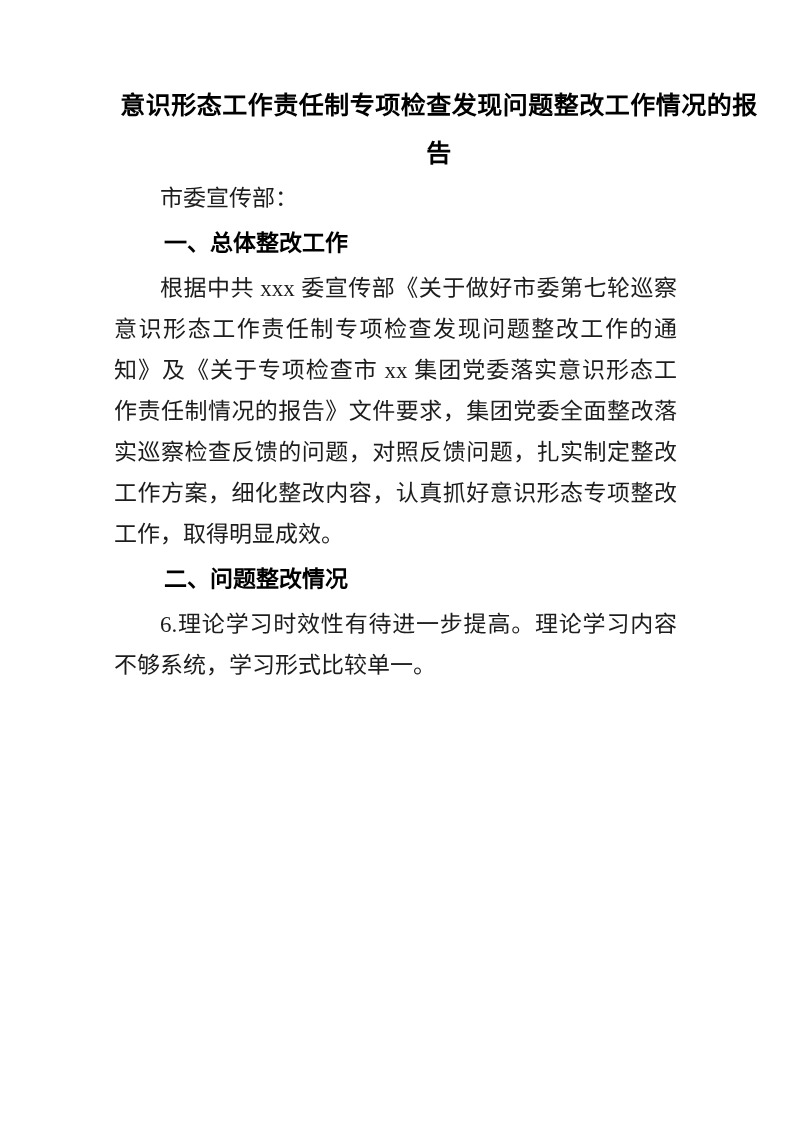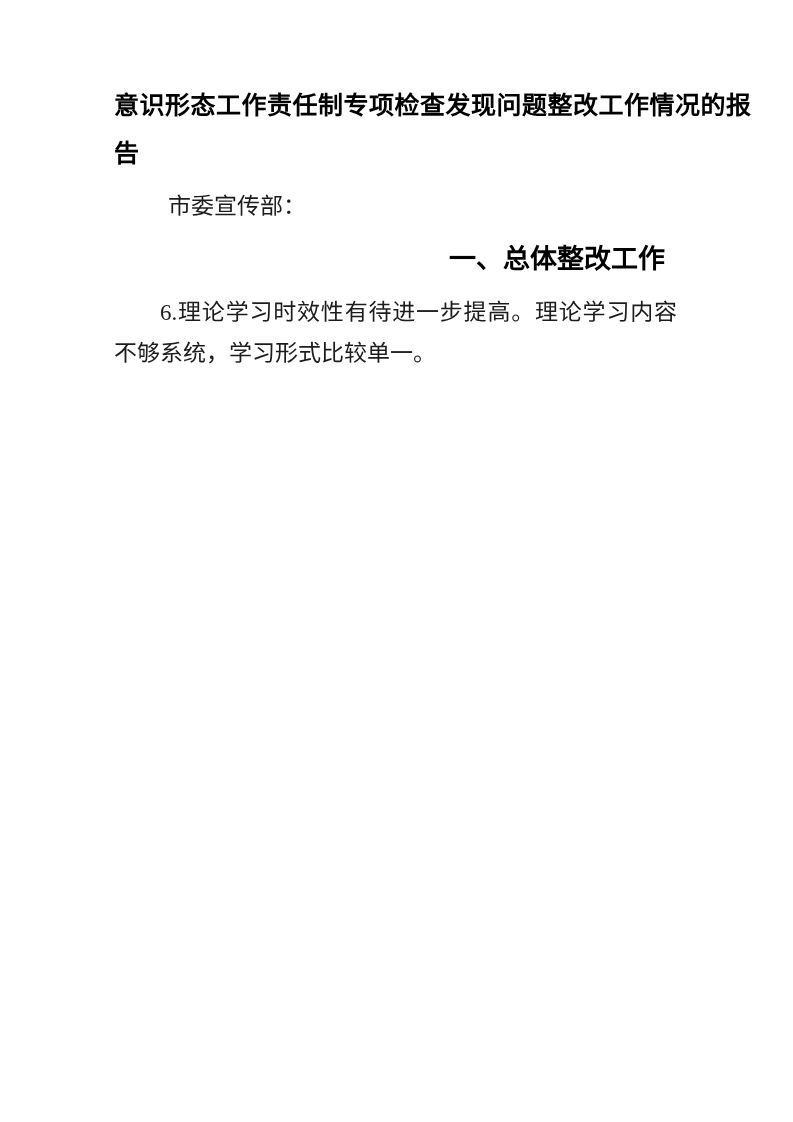--- a/index.html
+++ b/index.html
@@ -18,39 +18,39 @@
     overflow: hidden;
     font-family: "Liberation Serif", "DejaVu Serif", serif;
     color: #1c1c1c;
   }
   .doc-title {
     width: 650px;
     margin: 0 auto;
     font-size: 25px;
     font-weight: 700;
     line-height: 48px;
+    text-align: center;
     letter-spacing: 0.5px;
     color: #000000;
   }
   .body-text {
     font-size: 23px;
     line-height: 41px;
   }
   .salutation {
-    margin: 8px;
+    margin: 0;
     text-indent: 2em;
   }
   .section-heading {
-    margin: 12px;
+    margin: 4px;
     text-indent: 2em;
-    font-size: 27px;
+    font-size: 23px;
     font-weight: 700;
     line-height: 41px;
     color: #000000;
-    text-align: right;
   }
   .para {
     margin: 0;
     text-indent: 2em;
     text-align: justify;
     text-justify: inter-character;
   }
 </style>
 </head>
 <body>
@@ -58,20 +58,22 @@
 <main class="page">
 
   <h1 class="doc-title">意识形态工作责任制专项检查发现问题整改工作情况的报告</h1>
 
   <div class="body-text">
 
     <p class="salutation">市委宣传部：</p>
 
     <h2 class="section-heading">一、总体整改工作</h2>
 
+    <p class="para">根据中共 xxx 委宣传部《关于做好市委第七轮巡察意识形态工作责任制专项检查发现问题整改工作的通知》及《关于专项检查市 xx 集团党委落实意识形态工作责任制情况的报告》文件要求，集团党委全面整改落实巡察检查反馈的问题，对照反馈问题，扎实制定整改工作方案，细化整改内容，认真抓好意识形态专项整改工作，取得明显成效。</p>
 
+    <h2 class="section-heading">二、问题整改情况</h2>
 
     <p class="para">6.理论学习时效性有待进一步提高。理论学习内容不够系统，学习形式比较单一。</p>
 
 
   </div>
 
 </main>
 
 </body></html>

